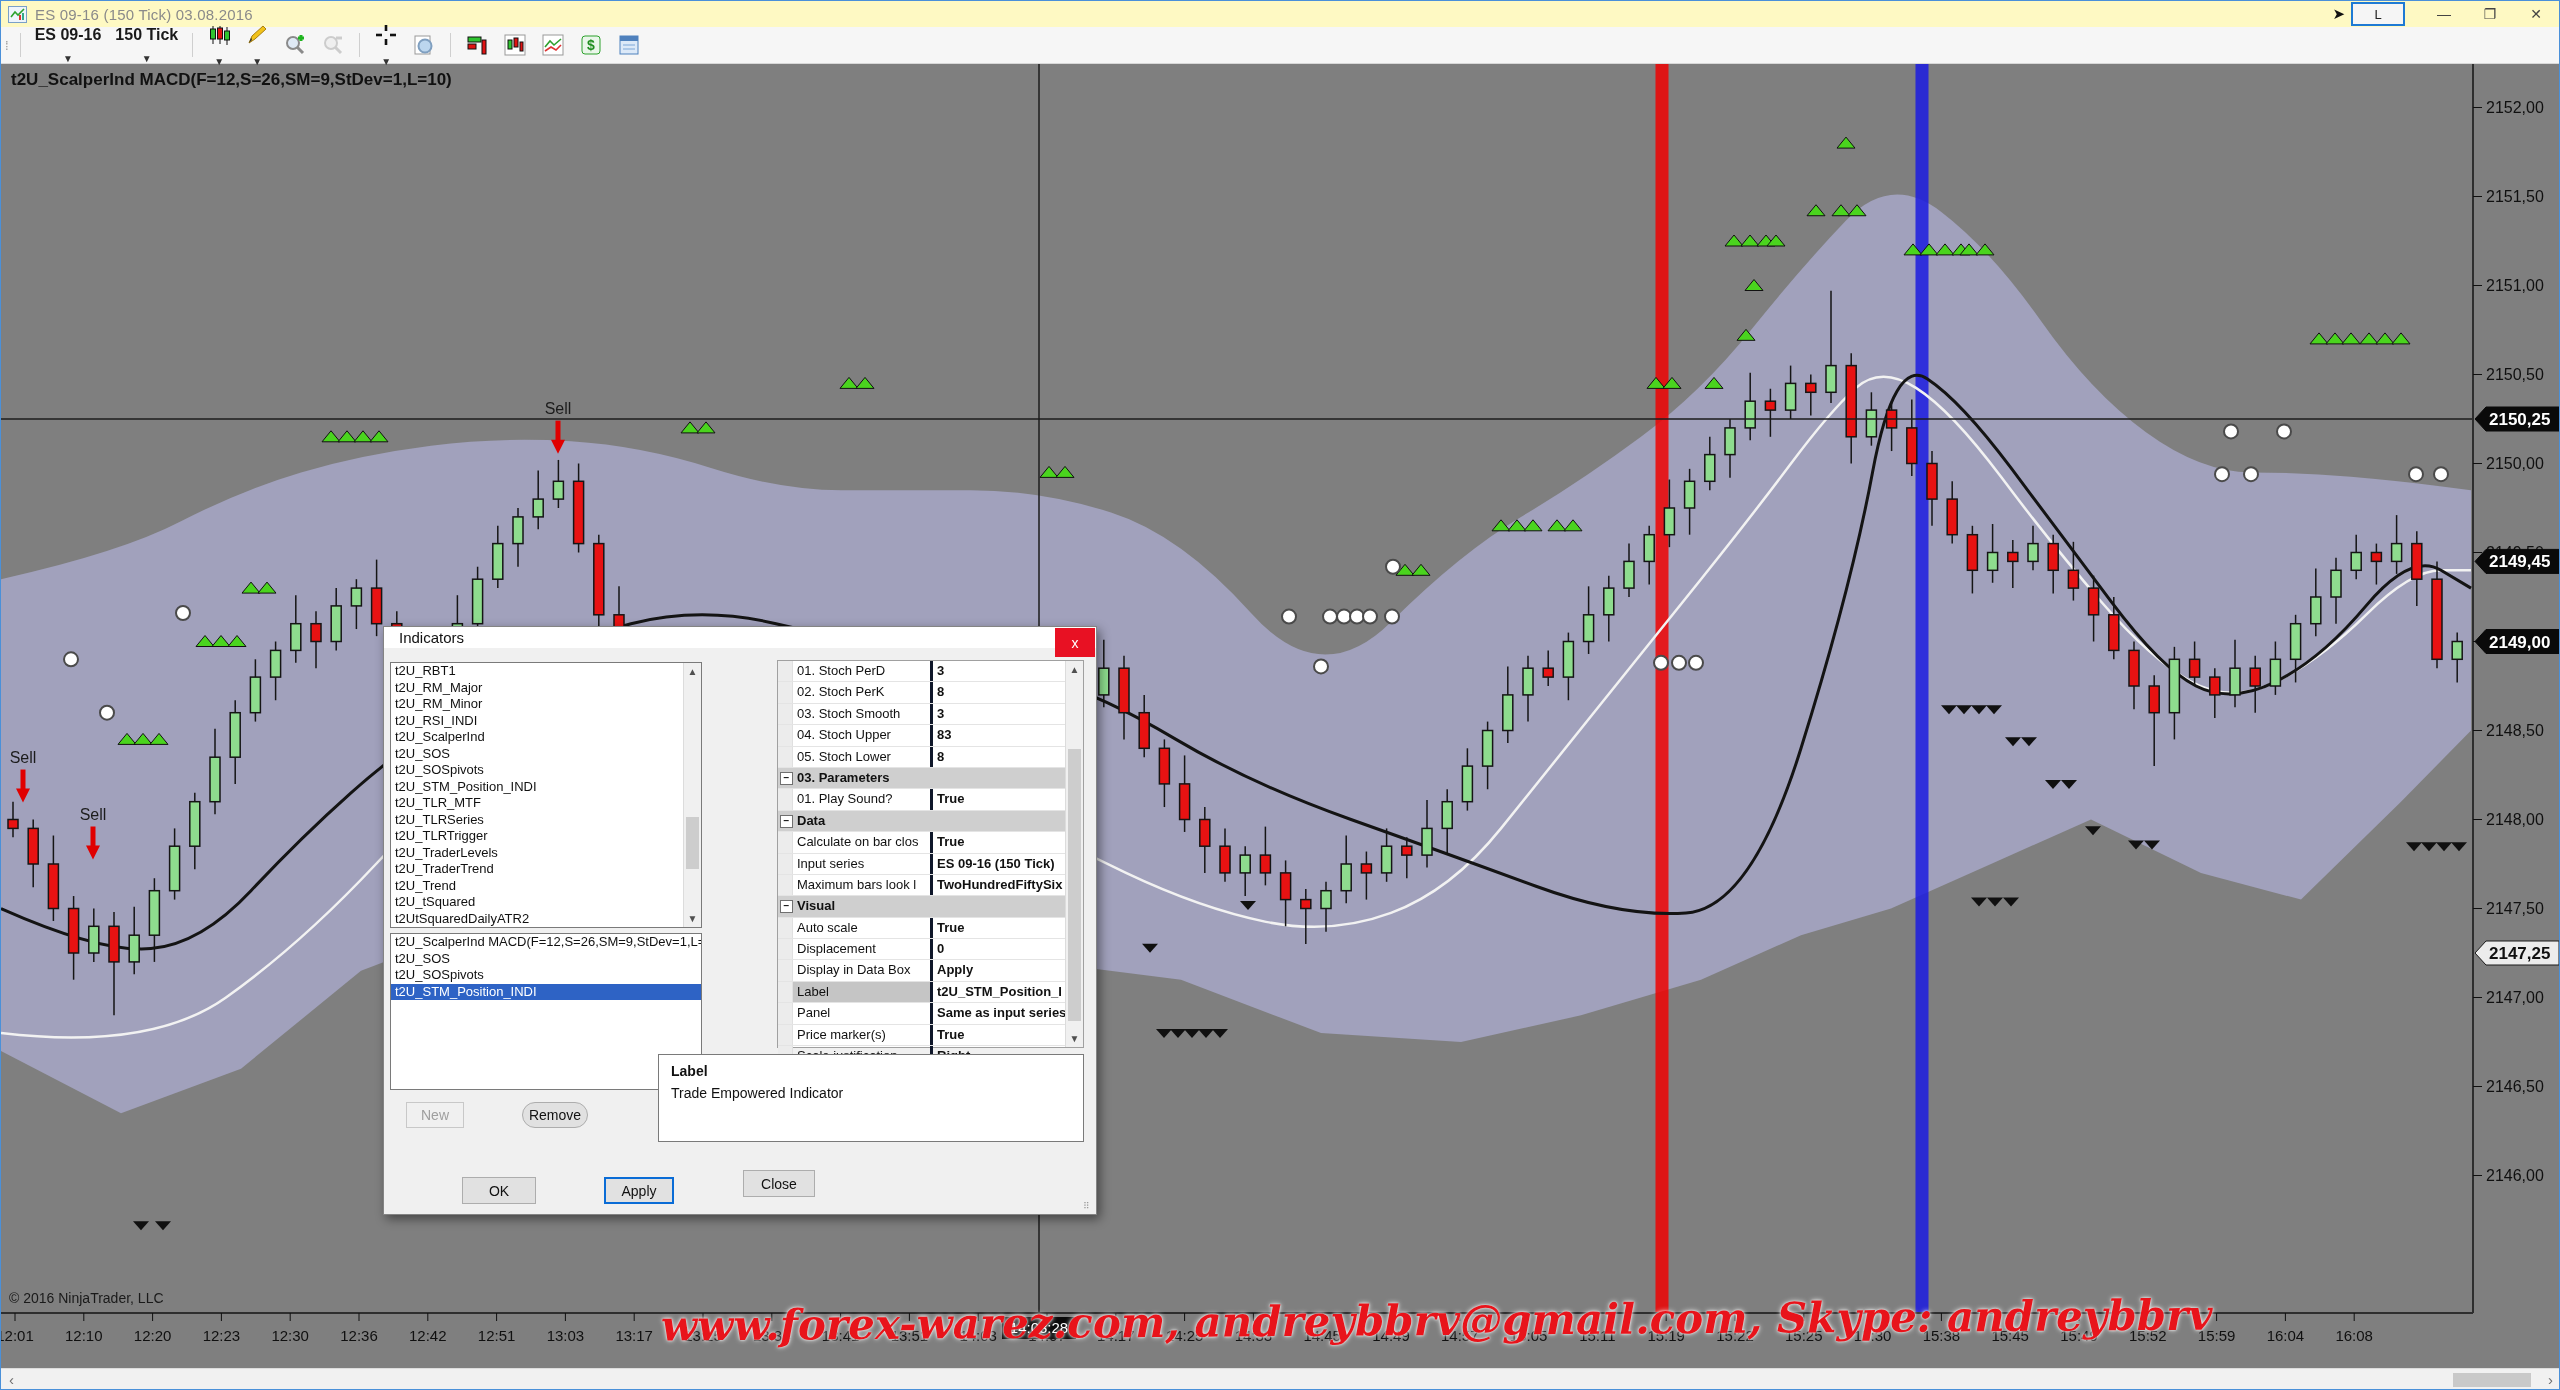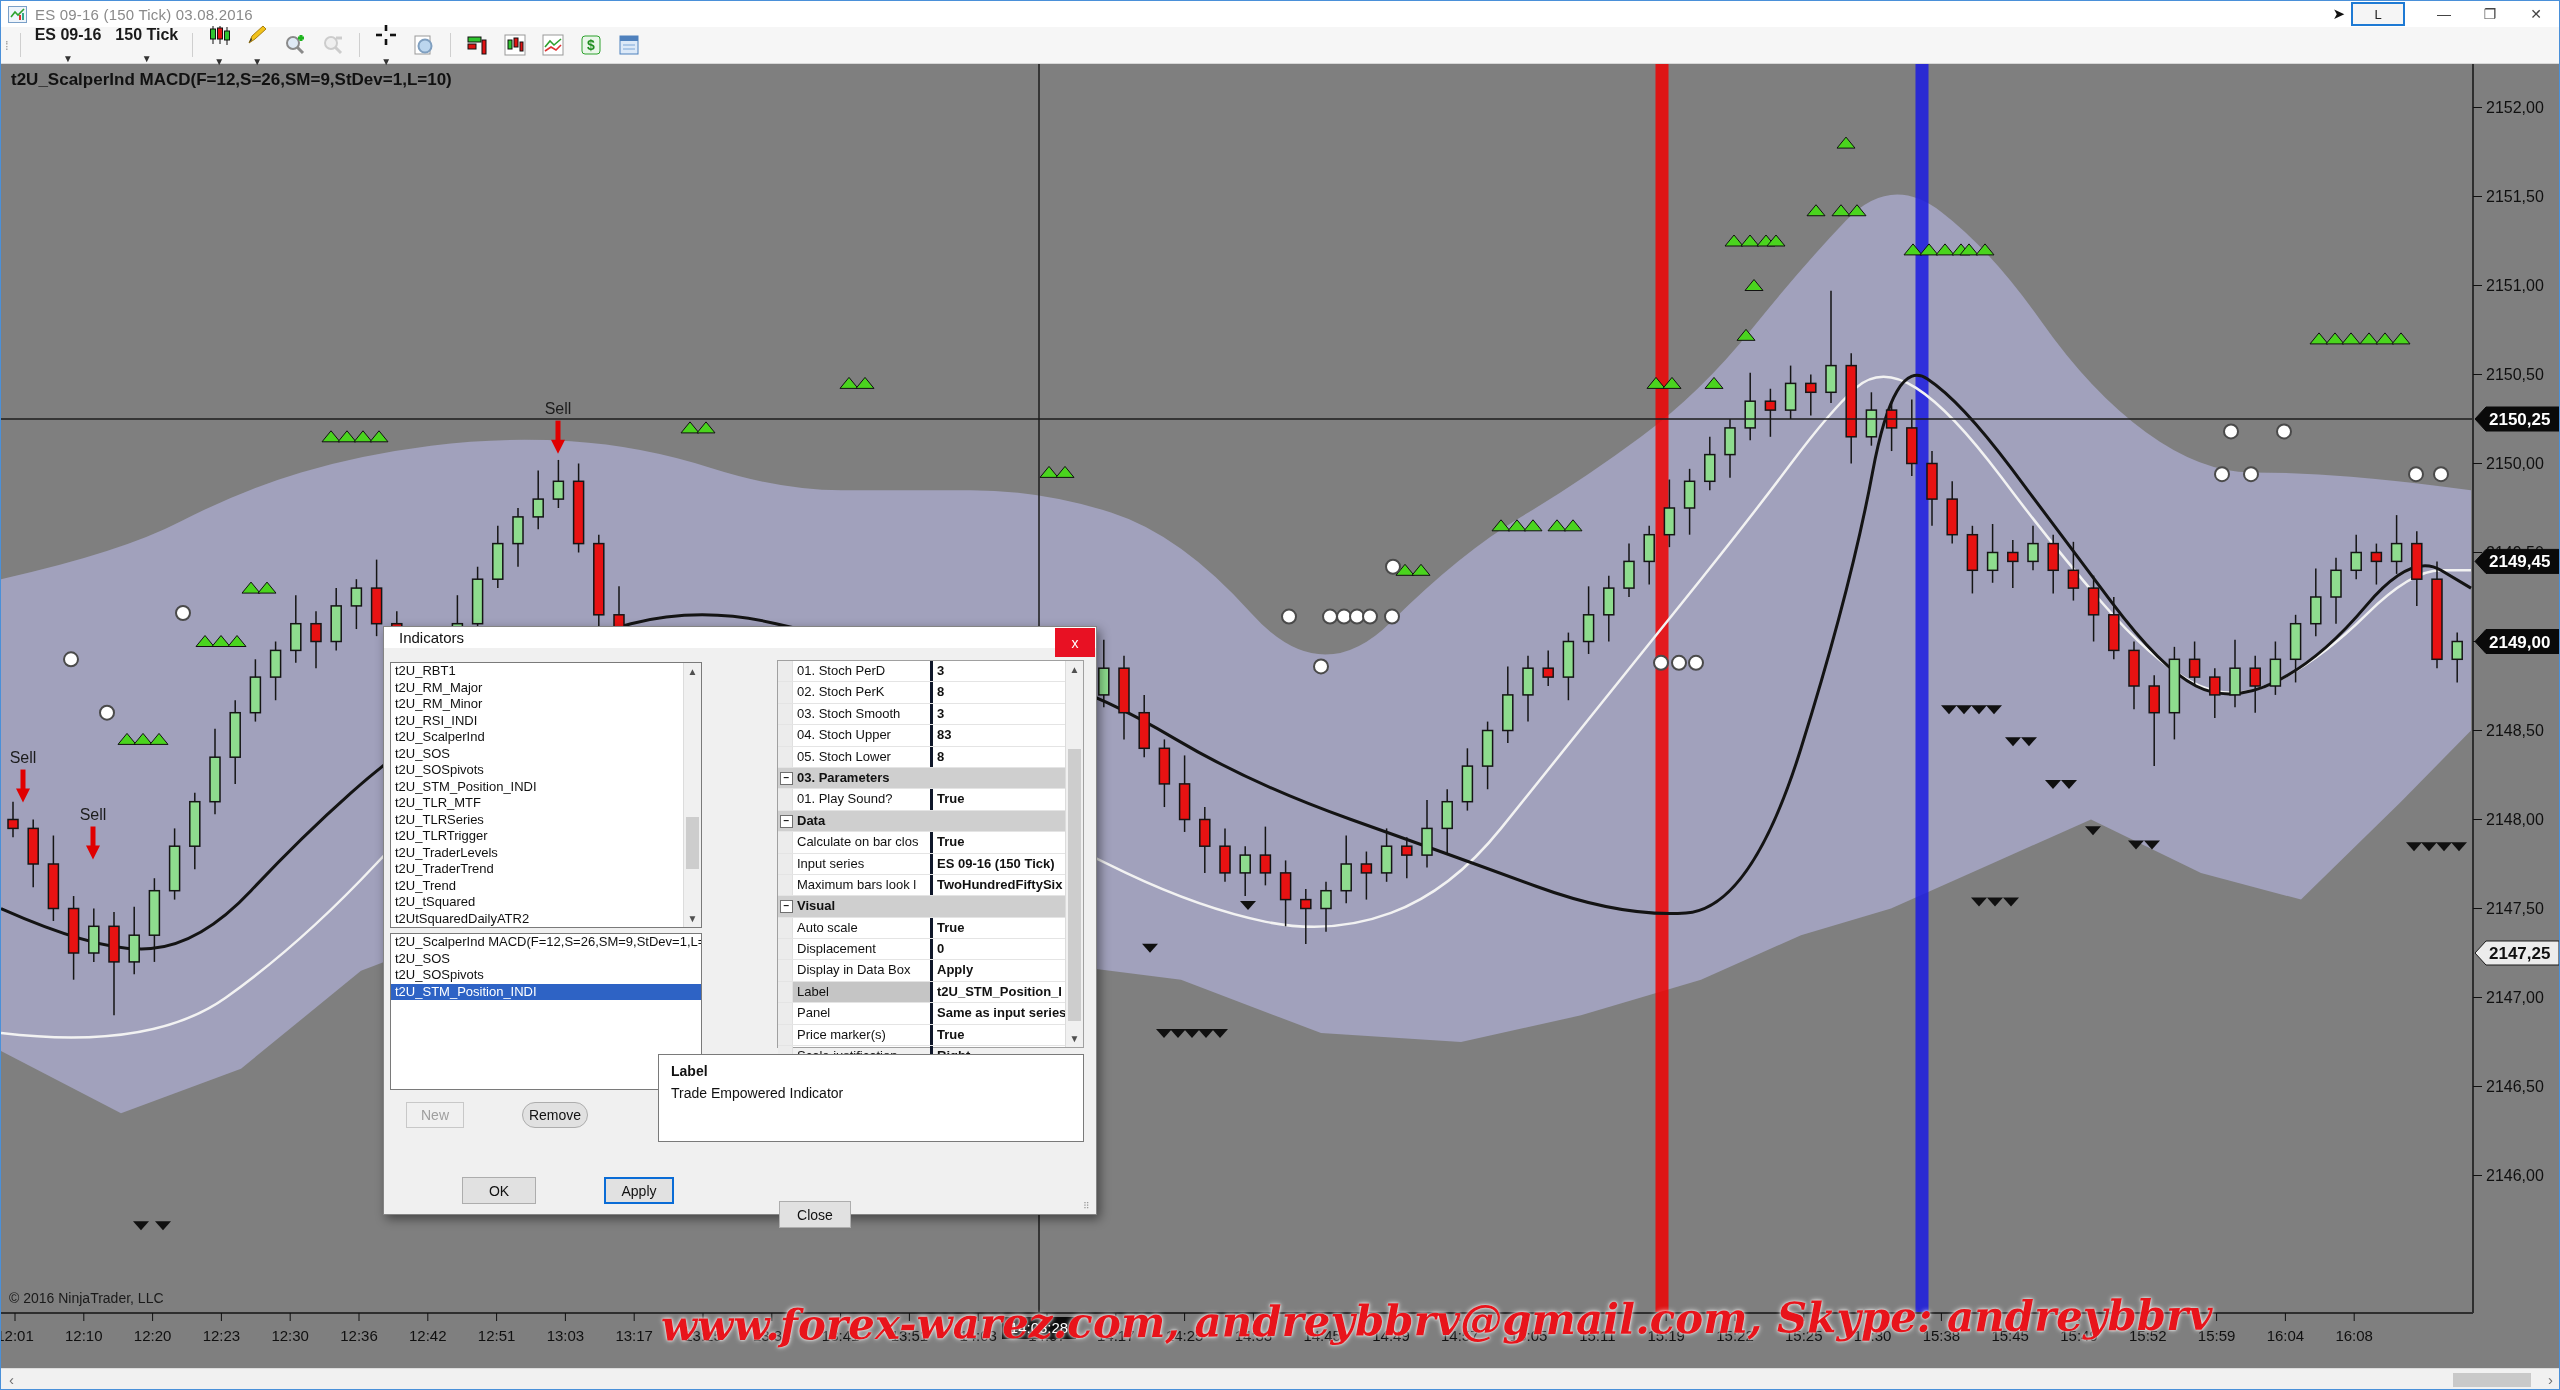--- a/index.html
+++ b/index.html
@@ -1,19 +1,19 @@
 <!DOCTYPE html>
 <html><head>
 <meta charset="utf-8">
 <style>
   html,body{margin:0;padding:0;background:#444;}
   #win{position:relative;width:2560px;height:1390px;background:#7f7f7f;overflow:hidden;
        font-family:"Liberation Sans",sans-serif;border:1px solid #4a90d9;box-sizing:border-box;}
   
-  #titlebar{position:absolute;left:0;top:0;width:100%;height:26px;background:#ffffff;display:flex;align-items:center;}
+  #titlebar{position:absolute;left:0;top:0;width:100%;height:26px;background:#fef9c3;display:flex;align-items:center;}
   #titleicon{width:17px;height:15px;margin-left:7px;position:relative;background:#eef4fb;border:1px solid #7aa0c8;}
   #titleicon svg{position:absolute;inset:0;}
   #titletext{margin-left:8px;font-size:15px;color:#8a8a8a;letter-spacing:.2px;}
   #titlecontrols{margin-left:auto;display:flex;align-items:center;height:100%;}
   .cursor-arrow{color:#111;font-size:15px;margin-right:6px;}
   #linkbtn{width:50px;height:20px;border:2px solid #1e7ad4;background:#f5f5f5;color:#222;
            font-size:13px;display:flex;align-items:center;justify-content:center;margin-right:16px;}
   .winctl{width:46px;height:26px;display:flex;align-items:center;justify-content:center;color:#444;font-size:14px;}
   
   #toolbar{position:absolute;left:0;top:26px;width:100%;height:36px;background:#f6f6f6;border-bottom:1px solid #d8d8d8;
@@ -63,21 +63,21 @@
   #descbox{position:absolute;left:274px;top:427px;width:426px;height:88px;background:#fff;border:1px solid #7a7a7a;padding:8px 12px;box-sizing:border-box;}
   #desctitle{font-weight:bold;font-size:14px;}
   #desctext{margin-top:6px;font-size:14px;}
   
   .dbtn{position:absolute;height:27px;background:#e1e1e1;border:1px solid #adadad;display:flex;
         align-items:center;justify-content:center;font-size:14px;color:#111;box-sizing:border-box;}
   #btn-new{left:22px;top:475px;width:58px;height:26px;color:#9f9f9f;background:#f0f0f0;border-color:#c8c8c8;}
   #btn-remove{left:138px;top:475px;width:66px;height:26px;border-radius:13px;}
   #btn-ok{left:78px;top:550px;width:74px;}
   #btn-apply{left:220px;top:550px;width:70px;border:2px solid #0a6cd6;}
-  #btn-close{left:359px;top:574px;width:72px;margin-left:36px;}
+  #btn-close{left:359px;top:543px;width:72px;}
   #dlggrip{position:absolute;right:3px;bottom:3px;width:10px;height:10px;color:#9a9a9a;font-size:9px;letter-spacing:-1px;}
 </style>
 </head>
 <body>
 
 <div id="win">
 
   <div id="chartwrap">
     <svg id="chartsvg" width="2560" height="1390">
         <path d="M0,578.2000000000162 Q120,551.5 180,520.3500000000081 Q240,489.2000000000162 300,471.3999999999919 Q360,453.5999999999676 430,444.6999999999757 Q500,435.7999999999838 570,440.25 Q640,444.7000000000162 710,466.9500000000162 Q780,489.2000000000162 840,489.2000000000162 Q900,489.2000000000162 970,489.2000000000162 Q1040,489.2000000000162 1110,511.4500000000162 Q1180,533.7000000000162 1250,612.0200000000259 Q1320,690.3400000000356 1390,620.9200000000178 Q1460,551.5 1520,515.8999999999919 Q1580,480.2999999999838 1640,435.7999999999838 Q1700,391.2999999999838 1750,329 Q1800,266.7000000000162 1845,219.52999999999838 Q1890,172.35999999998057 1940,210.63000000000648 Q1990,248.90000000003238 2040,320.1000000000081 Q2090,391.2999999999838 2145,431.3500000000081 Q2200,471.4000000000324 2250,471.4000000000324 Q2300,471.4000000000324 2350,475.8500000000081 Q2400,480.2999999999838 2435,484.75 L2470,489.2000000000162 L2470,729.5 L2400,800.7000000000162 L2300,898.5999999999676 L2200,871.9000000000324 L2090,818.5 L1990,863 L1890,907.5 L1800,934.2000000000162 L1700,978.7000000000162 L1580,1014.2999999999838 L1460,1041 L1320,1032.0999999999676 L1180,978.7000000000162 L1040,960.9000000000324 L900,943.0999999999676 L780,907.5 L640,898.5999999999676 L500,916.4000000000324 L360,969.7999999999838 L240,1067.7000000000162 L120,1112.2000000000162 L0,1049.9000000000324 Z" fill="#a1a1bc"></path>

